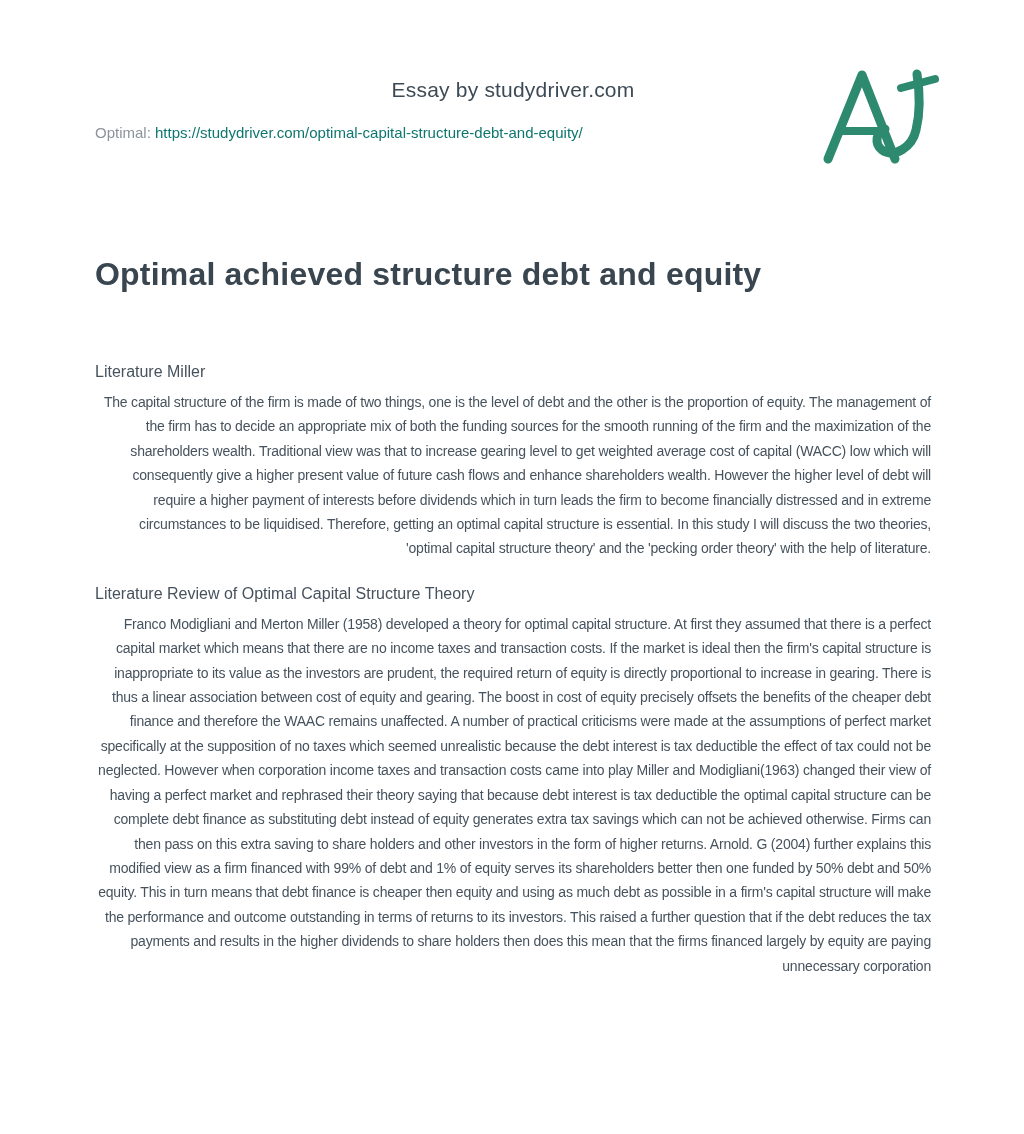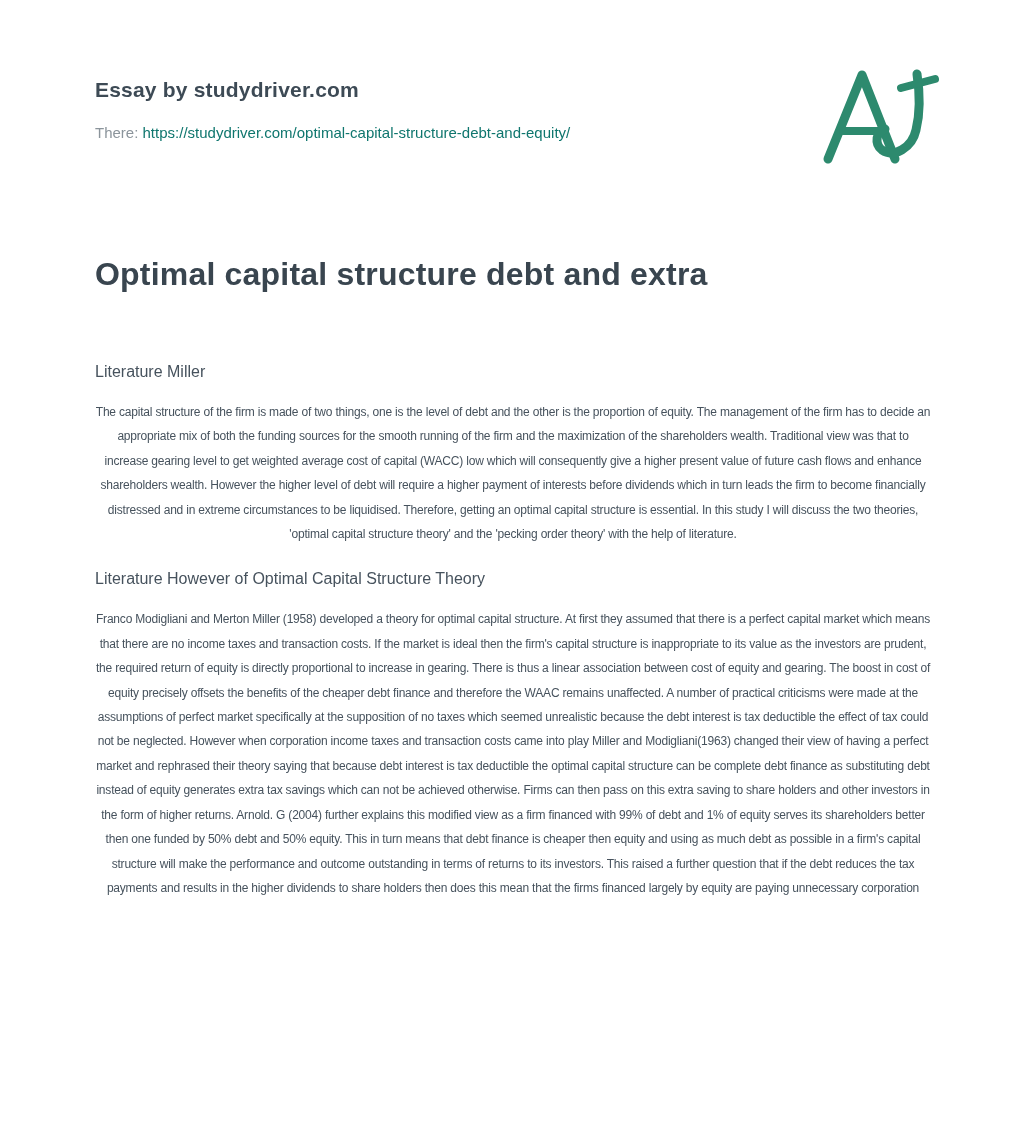--- a/index.html
+++ b/index.html
@@ -14,23 +14,24 @@
   .content {
     position: absolute;
     left: 95px;
     top: 0;
     width: 836px;
   }
   .byline {
     margin-top: 77px;
     font-size: 21px;
     line-height: 26px;
-    font-weight: 700;
+    font-weight: 400;
     color: #3d4a55;
     letter-spacing: 0.2px;
+    text-align: center;
   }
   .source-line {
     margin-top: 21px;
     font-size: 15px;
     line-height: 18px;
     color: #8b949b;
   }
   .source-link {
     color: #0f766e;
     text-decoration: none;
@@ -53,47 +54,47 @@
   .section-label {
     margin-top: 66px;
     font-size: 16px;
     line-height: 24px;
     color: #46525d;
   }
   .section-label.second {
     margin-top: 21px;
   }
   .para {
-    margin-top: 16px;
-    font-size: 12px;
+    margin-top: 6px;
+    font-size: 14px;
     line-height: 24.4px;
     letter-spacing: -0.2px;
     color: #46525d;
-    text-align: center;
+    text-align: right;
   }
 </style>
 </head>
 <body>
 
 <div class="content">
 
   <div class="byline">Essay by studydriver.com</div>
 
   <div class="source-line">
-    <span>There:</span>
+    <span>Optimal:</span>
     <a class="source-link" href="#">https://studydriver.com/optimal-capital-structure-debt-and-equity/</a>
   </div>
 
-  <h1 class="title">Optimal capital structure debt and extra</h1>
+  <h1 class="title">Optimal achieved structure debt and equity</h1>
 
   <div class="section-label">Literature Miller</div>
 
   <p class="para">The capital structure of the firm is made of two things, one is the level of debt and the other is the proportion of equity. The management of the firm has to decide an appropriate mix of both the funding sources for the smooth running of the firm and the maximization of the shareholders wealth. Traditional view was that to increase gearing level to get weighted average cost of capital (WACC) low which will consequently give a higher present value of future cash flows and enhance shareholders wealth. However the higher level of debt will require a higher payment of interests before dividends which in turn leads the firm to become financially distressed and in extreme circumstances to be liquidised. Therefore, getting an optimal capital structure is essential. In this study I will discuss the two theories, 'optimal capital structure theory' and the 'pecking order theory' with the help of literature.</p>
 
-  <div class="section-label second">Literature However of Optimal Capital Structure Theory</div>
+  <div class="section-label second">Literature Review of Optimal Capital Structure Theory</div>
 
   <p class="para">Franco Modigliani and Merton Miller (1958) developed a theory for optimal capital structure. At first they assumed that there is a perfect capital market which means that there are no income taxes and transaction costs. If the market is ideal then the firm's capital structure is inappropriate to its value as the investors are prudent, the required return of equity is directly proportional to increase in gearing. There is thus a linear association between cost of equity and gearing. The boost in cost of equity precisely offsets the benefits of the cheaper debt finance and therefore the WAAC remains unaffected. A number of practical criticisms were made at the assumptions of perfect market specifically at the supposition of no taxes which seemed unrealistic because the debt interest is tax deductible the effect of tax could not be neglected. However when corporation income taxes and transaction costs came into play Miller and Modigliani(1963) changed their view of having a perfect market and rephrased their theory saying that because debt interest is tax deductible the optimal capital structure can be complete debt finance as substituting debt instead of equity generates extra tax savings which can not be achieved otherwise. Firms can then pass on this extra saving to share holders and other investors in the form of higher returns. Arnold. G (2004) further explains this modified view as a firm financed with 99% of debt and 1% of equity serves its shareholders better then one funded by 50% debt and 50% equity. This in turn means that debt finance is cheaper then equity and using as much debt as possible in a firm's capital structure will make the performance and outcome outstanding in terms of returns to its investors. This raised a further question that if the debt reduces the tax payments and results in the higher dividends to share holders then does this mean that the firms financed largely by equity are paying unnecessary corporation</p>
 
 </div>
 
 <svg class="logo" viewBox="0 0 118 97" aria-hidden="true">
   <path d="M6 91 L40 7 L73 91" fill="none" stroke="#2d8a6e" stroke-width="9" stroke-linecap="round" stroke-linejoin="round"></path>
   <path d="M21 63 L59 63" fill="none" stroke="#2d8a6e" stroke-width="8" stroke-linecap="round"></path>
   <path d="M95 6 C 98 26 98 46 94 62 C 90 80 72 90 60 82 C 52 76 54 63 63 61" fill="none" stroke="#2d8a6e" stroke-width="9" stroke-linecap="round"></path>
   <path d="M79 20 L113 11" fill="none" stroke="#2d8a6e" stroke-width="8" stroke-linecap="round"></path>

